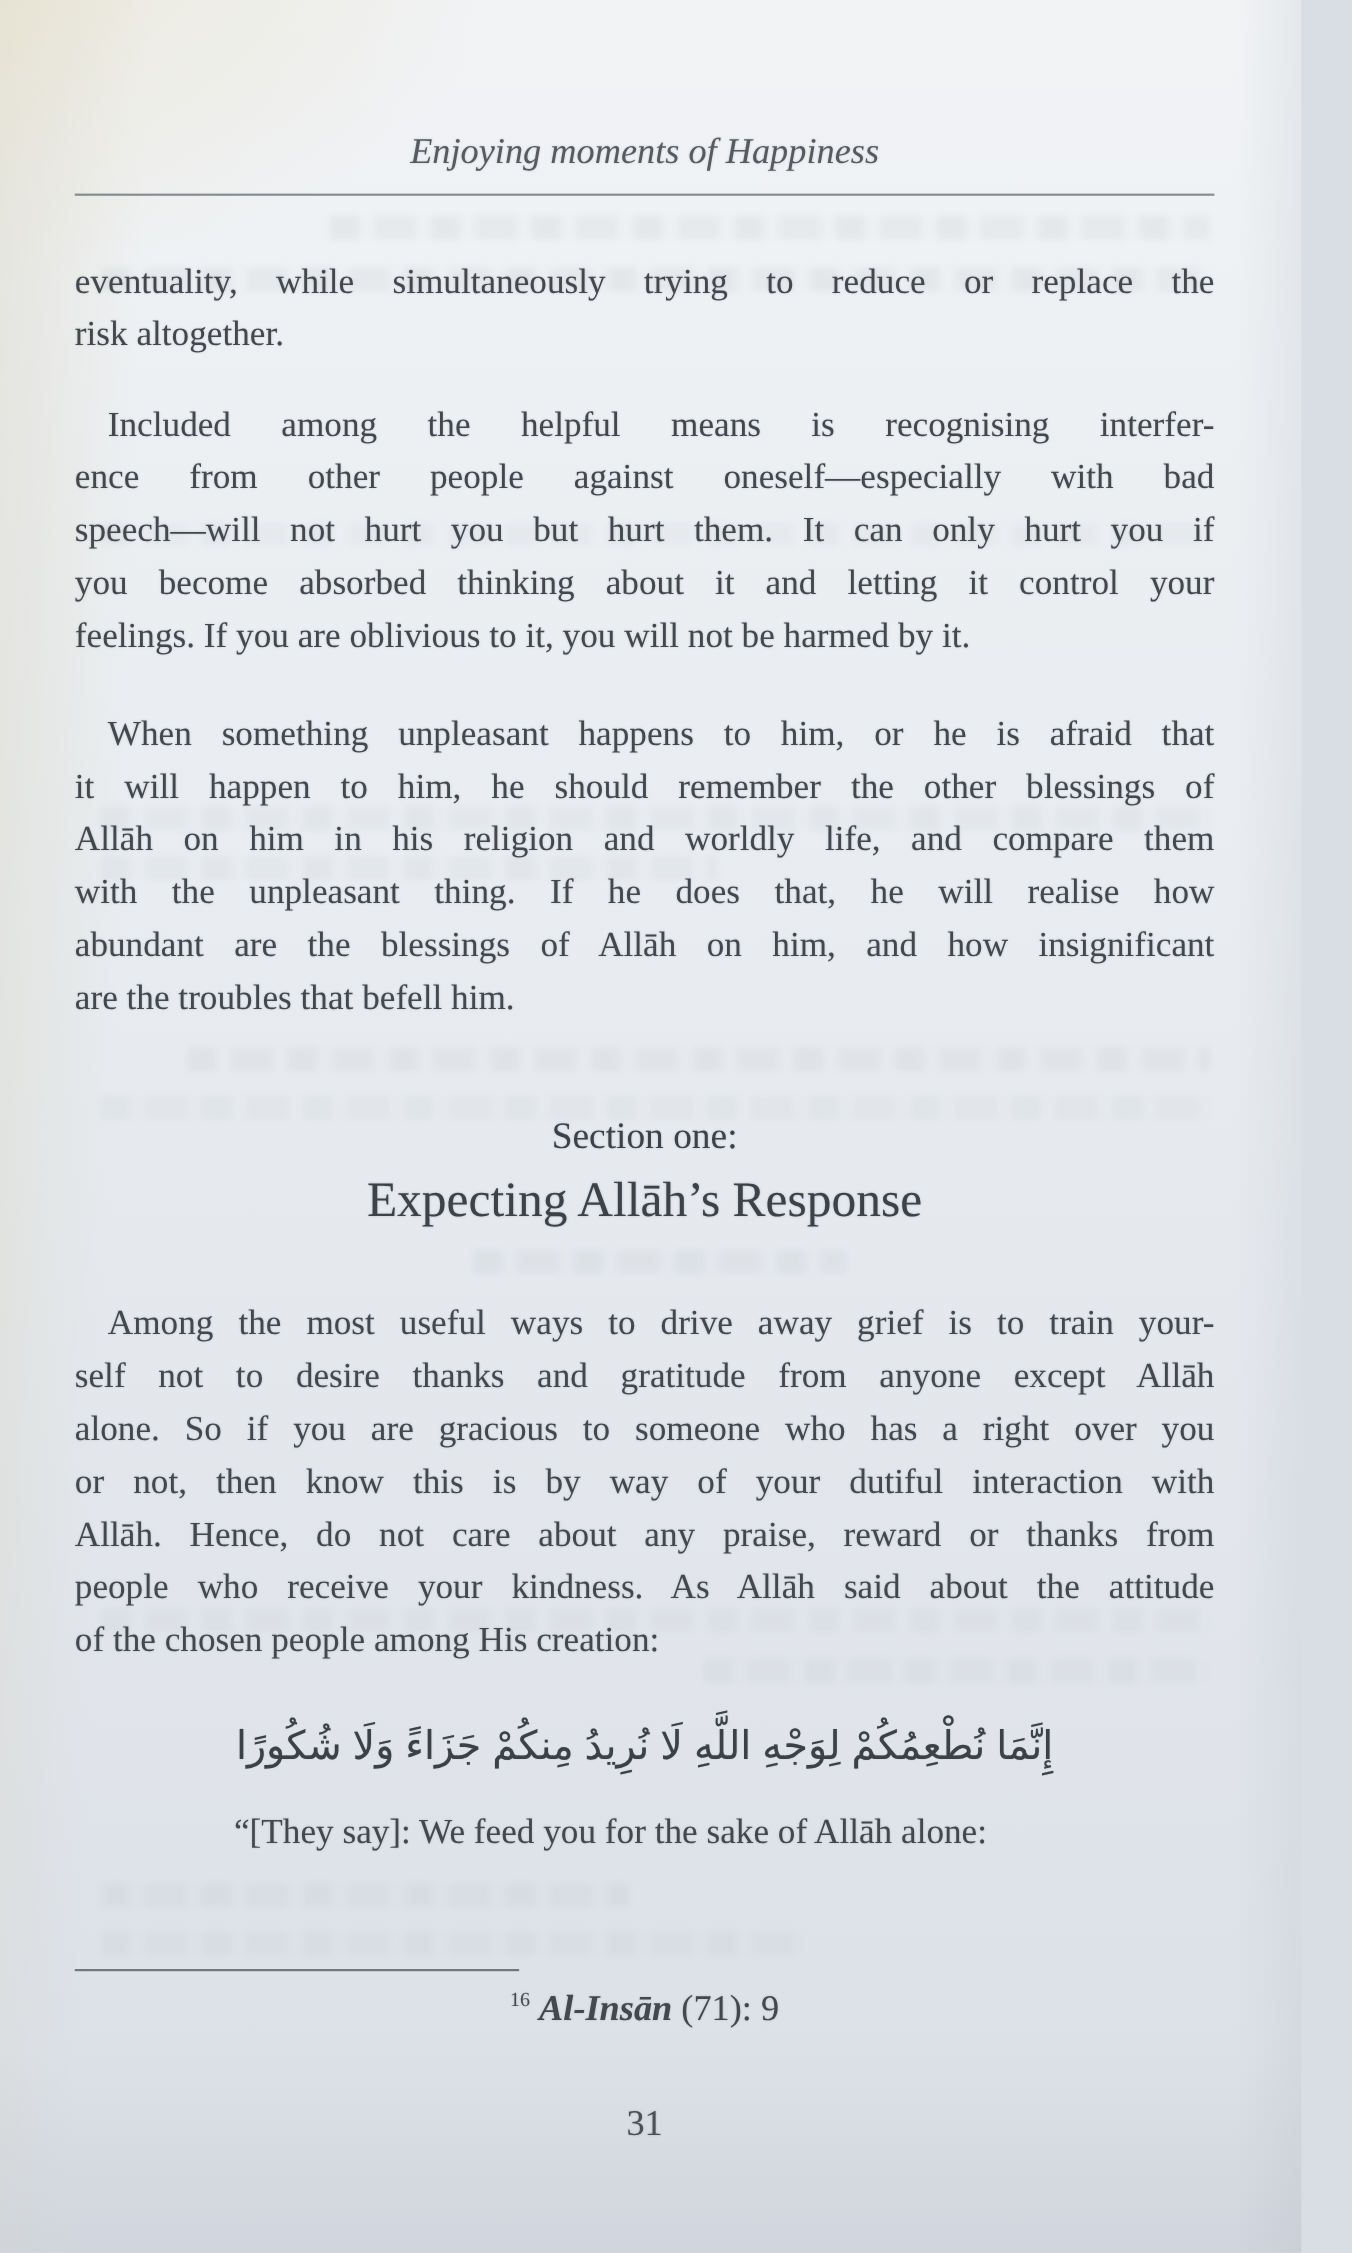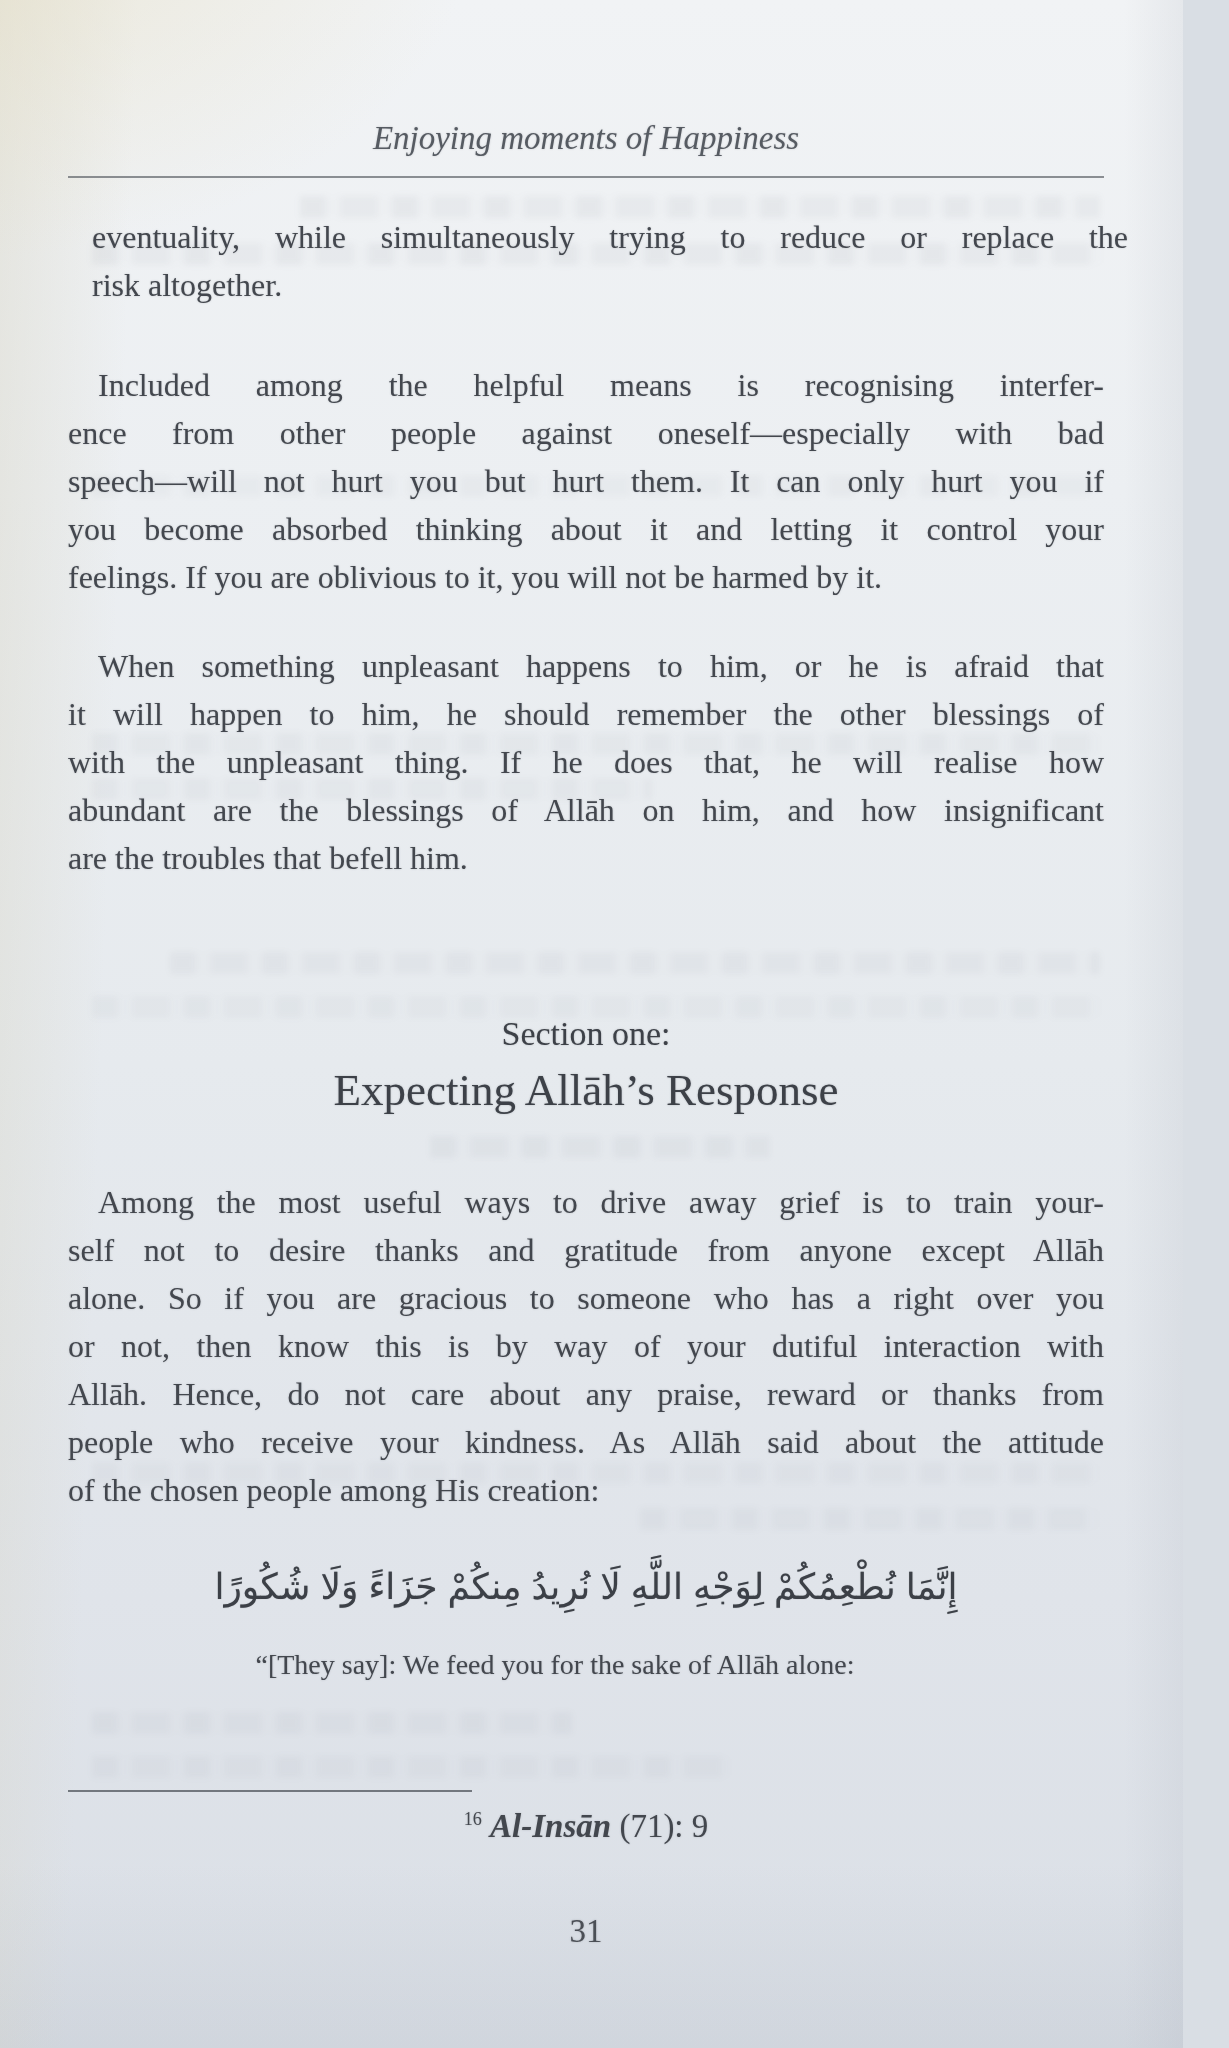--- a/index.html
+++ b/index.html
@@ -48,21 +48,21 @@
 
   .arabic {
     top:1548px; text-align:center; direction:rtl;
     font-family:Liberation Sans, sans-serif;
     font-size:36px; line-height:78px; color:#3c4047;
     text-shadow:0 0 1px rgba(60,64,71,0.4);
   }
 
   .quote-block { top:1636px; left:50px; width:1010px; text-align:center; }
   .quote-line {
-    font-size:28px; line-height:57px; color:#43474e;
+    font-size:32px; line-height:57px; color:#43474e;
     text-shadow:0 0 2px rgba(67,71,78,0.26);
   }
   sup.ref { font-size:0.55em; vertical-align:super; line-height:0; }
 
   .foot-rule { top:1790px; left:68px; width:404px; height:2px; background:#585d63; opacity:.8; }
   .footnote {
     top:1804px; font-size:33px; line-height:44px; color:#43474e;
     text-shadow:0 0 2px rgba(67,71,78,0.25);
     text-align:center;
   }
@@ -96,36 +96,37 @@
   <div class="ghost" style="top:996px; left:92px; width:1010px; opacity:.35;"></div>
   <div class="ghost" style="top:1136px; left:430px; width:340px; opacity:.45;"></div>
   <div class="ghost" style="top:1462px; left:92px; width:1010px; opacity:.32;"></div>
   <div class="ghost" style="top:1508px; left:640px; width:460px; opacity:.38;"></div>
   <div class="ghost" style="top:1712px; left:92px; width:480px; opacity:.4;"></div>
   <div class="ghost" style="top:1756px; left:92px; width:640px; opacity:.36;"></div>
 
   <div class="abs col running-head">Enjoying moments of Happiness</div>
   <div class="abs col head-rule"></div>
 
-  <div class="abs col" style="top:213px;margin-left:24px;">
+  <div class="abs col" style="top:231px;">
     <div class="body-line just">eventuality, while simultaneously trying to reduce or replace the</div>
     <div class="body-line last">risk altogether.</div>
   </div>
 
   <div class="abs col" style="top:361px;">
     <div class="body-line just indent">Included among the helpful means is recognising interfer-</div>
     <div class="body-line just">ence from other people against oneself—especially with bad</div>
     <div class="body-line just">speech—will not hurt you but hurt them. It can only hurt you if</div>
     <div class="body-line just">you become absorbed thinking about it and letting it control your</div>
     <div class="body-line last">feelings. If you are oblivious to it, you will not be harmed by it.</div>
   </div>
 
   <div class="abs col" style="top:642px;">
     <div class="body-line just indent">When something unpleasant happens to him, or he is afraid that</div>
     <div class="body-line just">it will happen to him, he should remember the other blessings of</div>
+    <div class="body-line just">Allāh on him in his religion and worldly life, and compare them</div>
     <div class="body-line just">with the unpleasant thing. If he does that, he will realise how</div>
     <div class="body-line just">abundant are the blessings of Allāh on him, and how insignificant</div>
     <div class="body-line last">are the troubles that befell him.</div>
   </div>
 
   <div class="abs col kicker">Section one:</div>
   <div class="abs col section-title">Expecting Allāh’s Response</div>
 
   <div class="abs col" style="top:1178px;">
     <div class="body-line just indent">Among the most useful ways to drive away grief is to train your-</div>

